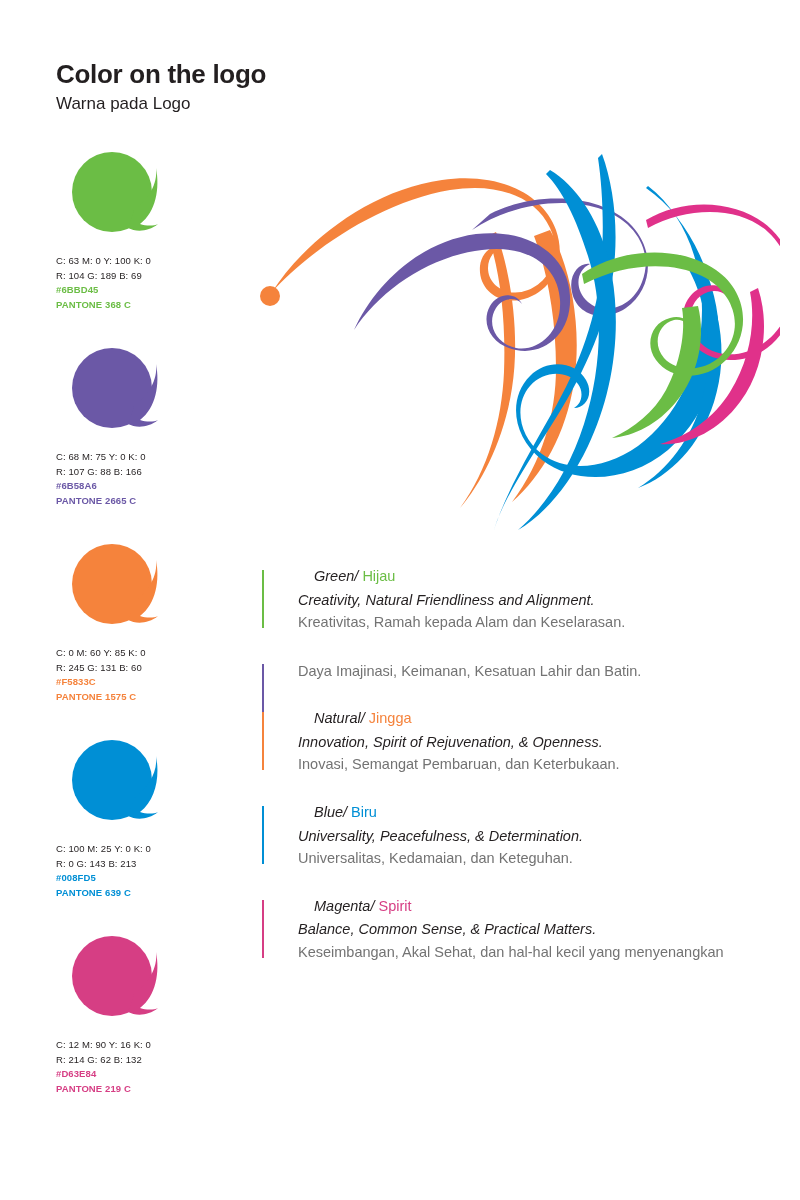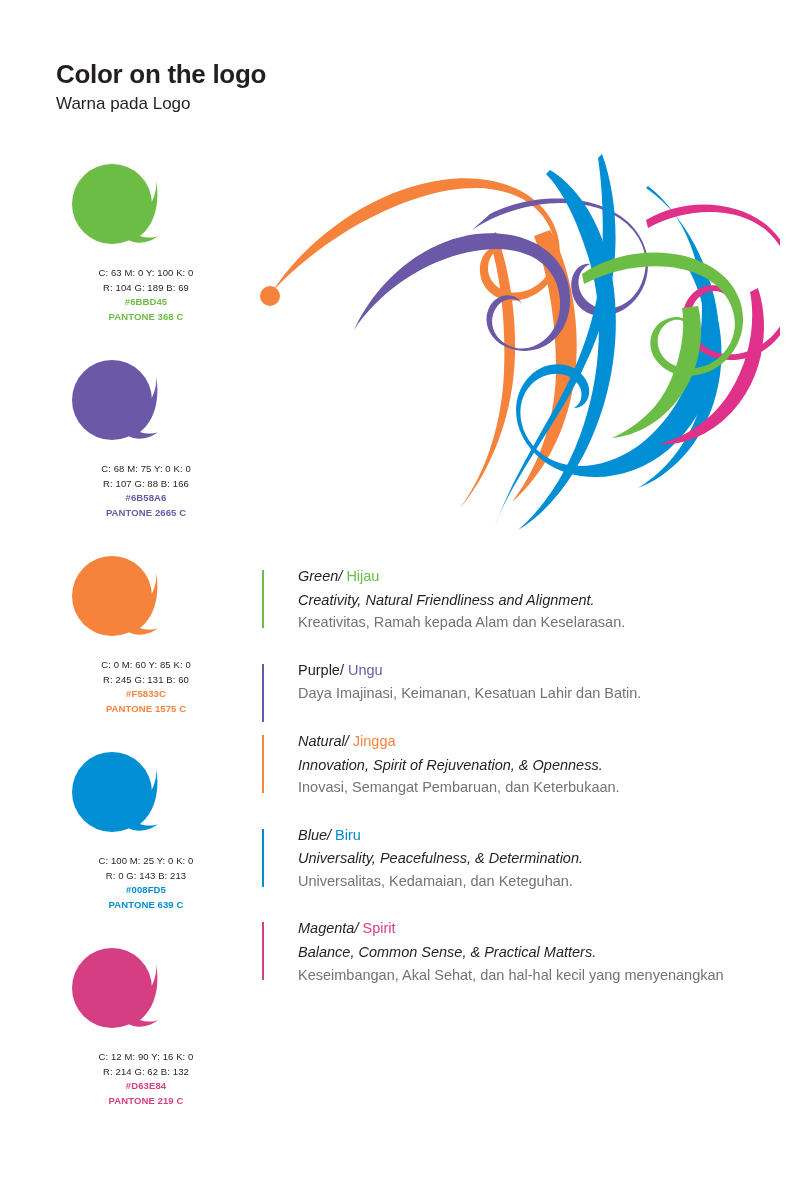--- a/index.html
+++ b/index.html
@@ -40,23 +40,22 @@
     font-size: 17px;
     font-weight: normal;
     color: #231f20;
     line-height: 1.1;
   }
 
   
   .swatch-col {
     position: absolute;
     left: 56px;
-    top: 160px;
+    top: 148px;
     width: 180px;
-    text-align: center;
   }
   .swatch {
     position: relative;
     margin-bottom: 18px;
     height: 178px;
   }
   .bubble-wrap {
     position: relative;
     width: 100px;
     height: 100px;
@@ -107,20 +106,21 @@
     top: 4px;
     width: 2px;
     height: 58px;
   }
   .meaning .title {
     font-size: 14.5px;
     font-style: italic;
     color: #231f20;
     line-height: 1.5;
     margin-bottom: 1px;
+    margin-left: 16px;
   }
   .meaning .title .native {
     font-style: normal;
     font-weight: normal;
   }
   .meaning .en {
     font-size: 14.5px;
     font-style: italic;
     color: #231f20;
     line-height: 1.55;
@@ -261,24 +261,20 @@
       <div class="title">
         <span>Green/</span>
         <span class="native" style="color:#6BBD45">Hijau</span>
       </div>
       <div class="en">Creativity, Natural Friendliness and Alignment.</div>
       <div class="id">Kreativitas, Ramah kepada Alam dan Keselarasan.</div>
     </div>
 
     <div class="meaning">
       <div class="rule" style="background:#6B58A6"></div>
-      <div class="title">
-        <span style="font-style:normal">Purple/</span>
-        <span class="native" style="color:#6B58A6">Ungu</span>
-      </div>
       <div class="id">Daya Imajinasi, Keimanan, Kesatuan Lahir dan Batin.</div>
     </div>
 
     <div class="meaning">
       <div class="rule" style="background:#F5833C"></div>
       <div class="title">
         <span>Natural/</span>
         <span class="native" style="color:#F5833C">Jingga</span>
       </div>
       <div class="en">Innovation, Spirit of Rejuvenation, &amp; Openness.</div>

